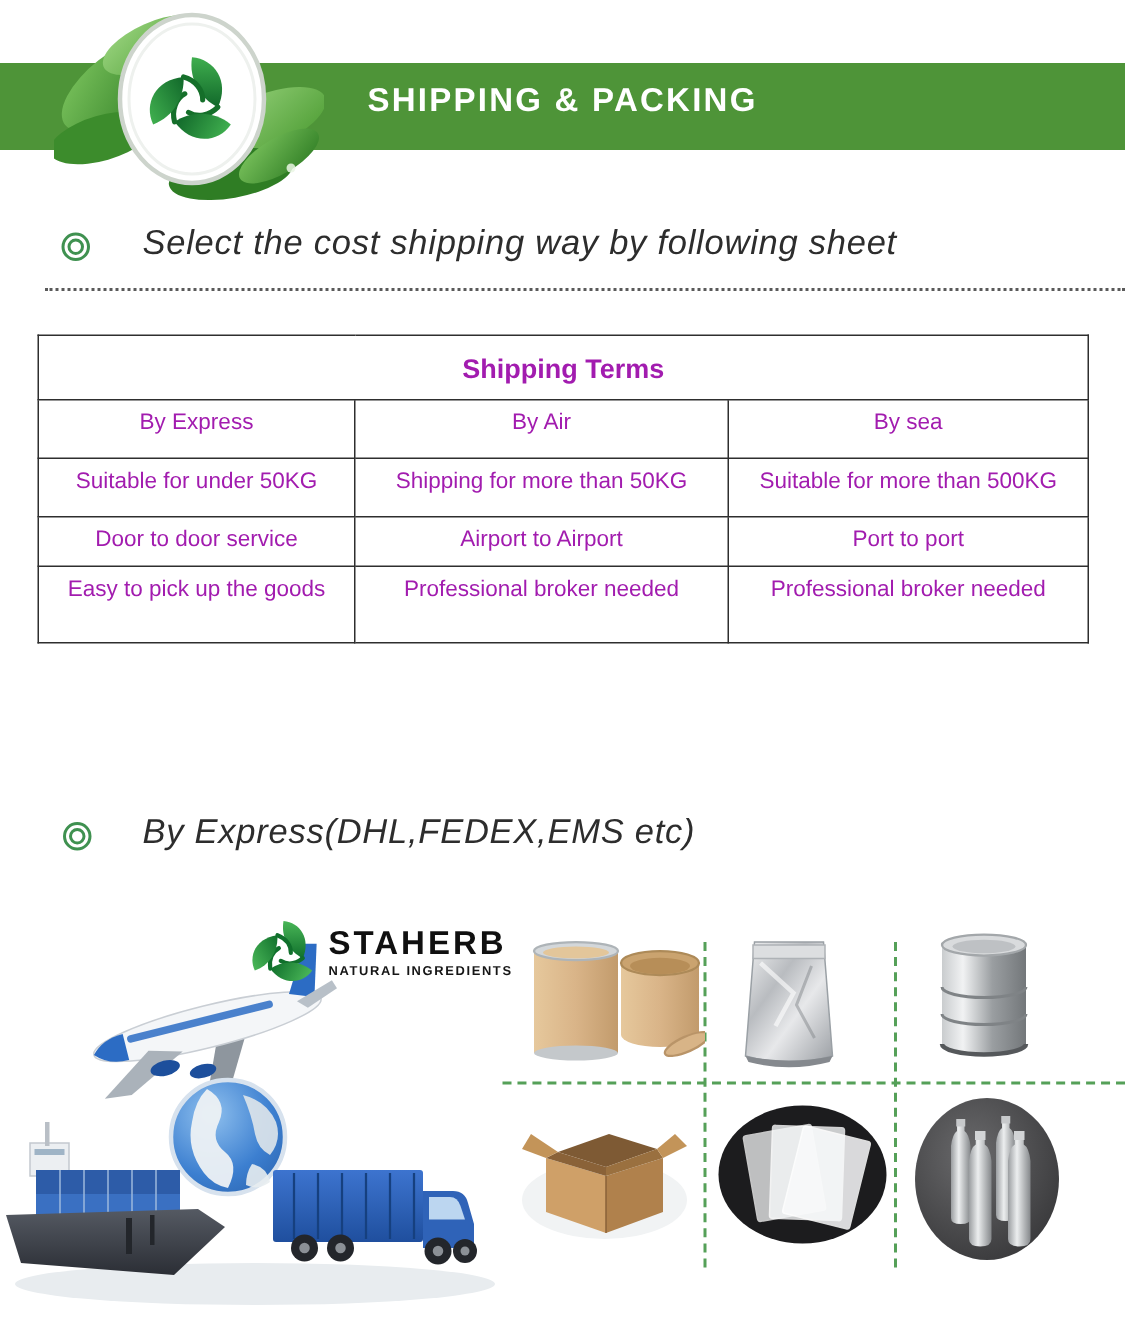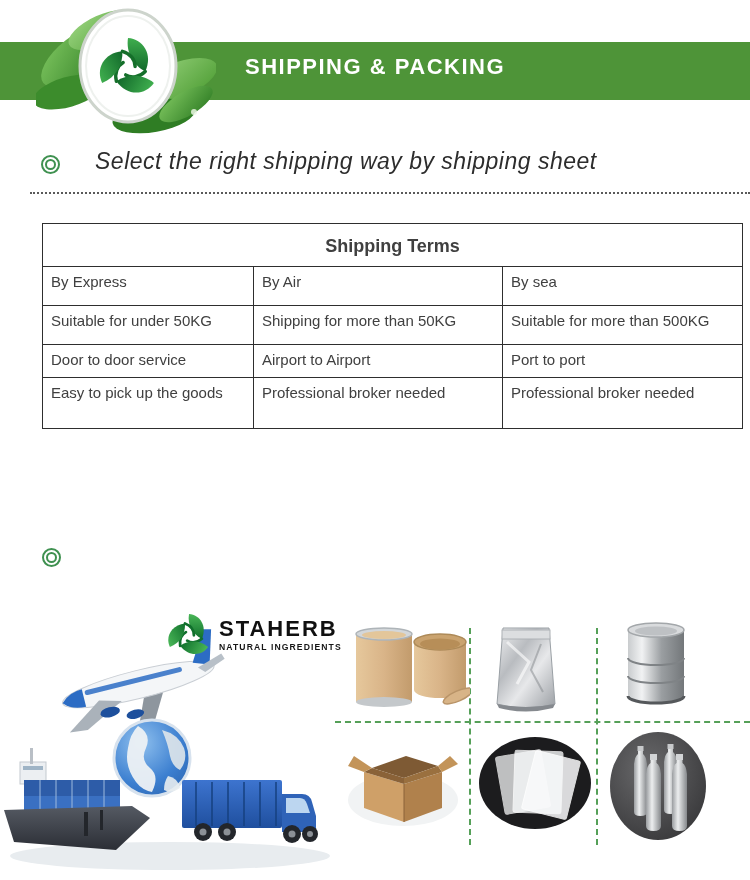--- a/index.html
+++ b/index.html
@@ -14,24 +14,24 @@
 
   
   .bullet{position:absolute;width:15px;height:15px;border:2px solid #3f9150;border-radius:50%;
         display:flex;align-items:center;justify-content:center;background:#fff;}
   .bullet .inner{width:7px;height:7px;border:2px solid #3f9150;border-radius:50%;}
   .heading-text{position:absolute;font-style:italic;font-size:23px;color:#2d2d2d;letter-spacing:.5px;}
   .dotted-line{position:absolute;left:30px;top:192px;width:720px;height:0;
         border-top:2px dotted #5a5a5a;}
 
   
-  .shipping-table{position:absolute;left:42px;top:223px;width:700px;border-collapse:collapse;
-        table-layout:fixed;font-size:15px;color:#404040;}
+  .shipping-table{position:absolute;left:25px;top:223px;width:700px;border-collapse:collapse;
+        table-layout:fixed;font-size:15px;color:#a21caf;}
   .shipping-table th,.shipping-table td{border:1.5px solid #2e2e2e;vertical-align:top;
-        padding:6px 8px 4px 8px;overflow:hidden;white-space:nowrap;}
+        padding:6px 8px 4px 8px;overflow:hidden;white-space:nowrap;text-align:center;}
   .shipping-table th{font-size:18px;font-weight:bold;text-align:center;vertical-align:middle;height:32px;}
   .r-head{height:30px;} .r1 td{height:28px;} .r2 td{height:28px;} .r3 td{height:28px;}
   .r4 td{height:34px;} .r5 td{height:22px;} .r6 td{height:40px;}
 
   
   .brand{position:absolute;left:166px;top:610px;display:flex;align-items:center;gap:7px;}
   .brand-texts{display:flex;flex-direction:column;justify-content:center;}
   .brand-name{font-size:22px;font-weight:bold;color:#101010;letter-spacing:2px;line-height:22px;}
   .brand-tagline{font-size:8.6px;font-weight:bold;color:#161616;letter-spacing:1.1px;margin-top:2px;}
 
@@ -86,21 +86,21 @@
       <g transform="rotate(240)">
         <path d="M0,-26 C13,-25 22,-12 15,3 C5,-2 -2,-13 0,-26 Z" fill="url(#lgr)"></path>
         <path d="M15,3 C10,8 3,9 -2,6" fill="none" stroke="#156f2a" stroke-width="3" stroke-linecap="round"></path>
       </g>
     </g>
   </svg>
 
   <div class="bullet" style="left:41px;top:155px;">
       <div class="inner"></div>
     </div>
-  <div class="heading-text" style="left:95px;top:148px;">Select the right shipping way by shipping sheet</div>
+  <div class="heading-text" style="left:95px;top:148px;">Select the cost shipping way by following sheet</div>
   <div class="dotted-line"></div>
 
   <table class="shipping-table">
     <colgroup>
         <col style="width:211px">
         <col style="width:249px">
         <col style="width:240px">
       </colgroup>
     <tbody>
         <tr class="r-head">
@@ -125,20 +125,21 @@
       <td>Easy to pick up the goods</td>
       <td>Professional broker needed</td>
       <td>Professional broker needed</td>
     </tr>
   </tbody>
     </table>
 
   <div class="bullet" style="left:42px;top:548px;">
       <div class="inner"></div>
     </div>
+  <div class="heading-text" style="left:95px;top:541px;">By Express(DHL,FEDEX,EMS etc)</div>
 
   <svg style="position:absolute;left:0;top:598px;" width="345" height="282" viewBox="0 0 345 282">
     <defs>
       <radialGradient id="globeG" cx="0.35" cy="0.3" r="0.9">
         <stop offset="0" stop-color="#8fc0ee"></stop>
           <stop offset="0.6" stop-color="#3c7fd0"></stop>
           <stop offset="1" stop-color="#2a62ad"></stop>
       </radialGradient>
       <linearGradient id="hullG" x1="0" y1="0" x2="0" y2="1">
         <stop offset="0" stop-color="#555a63"></stop>

